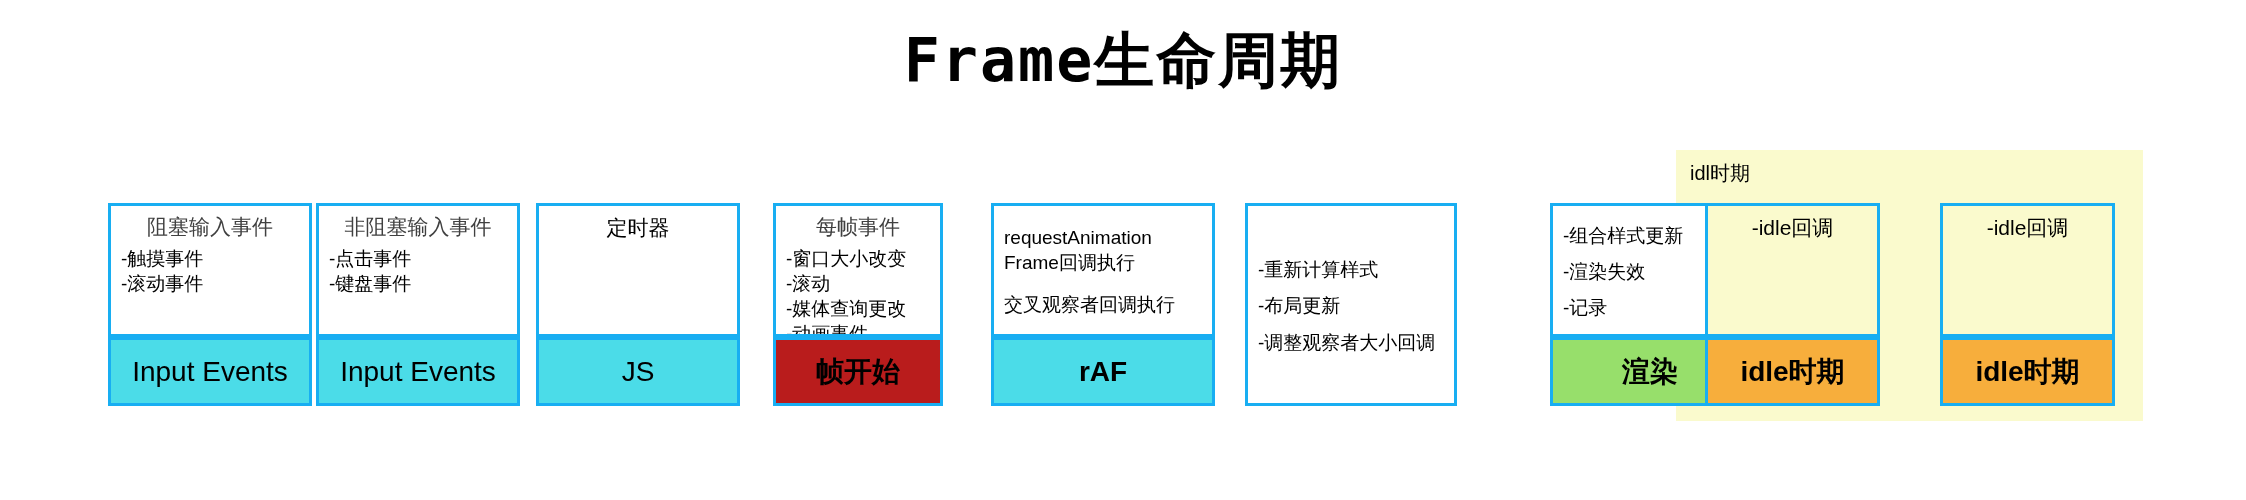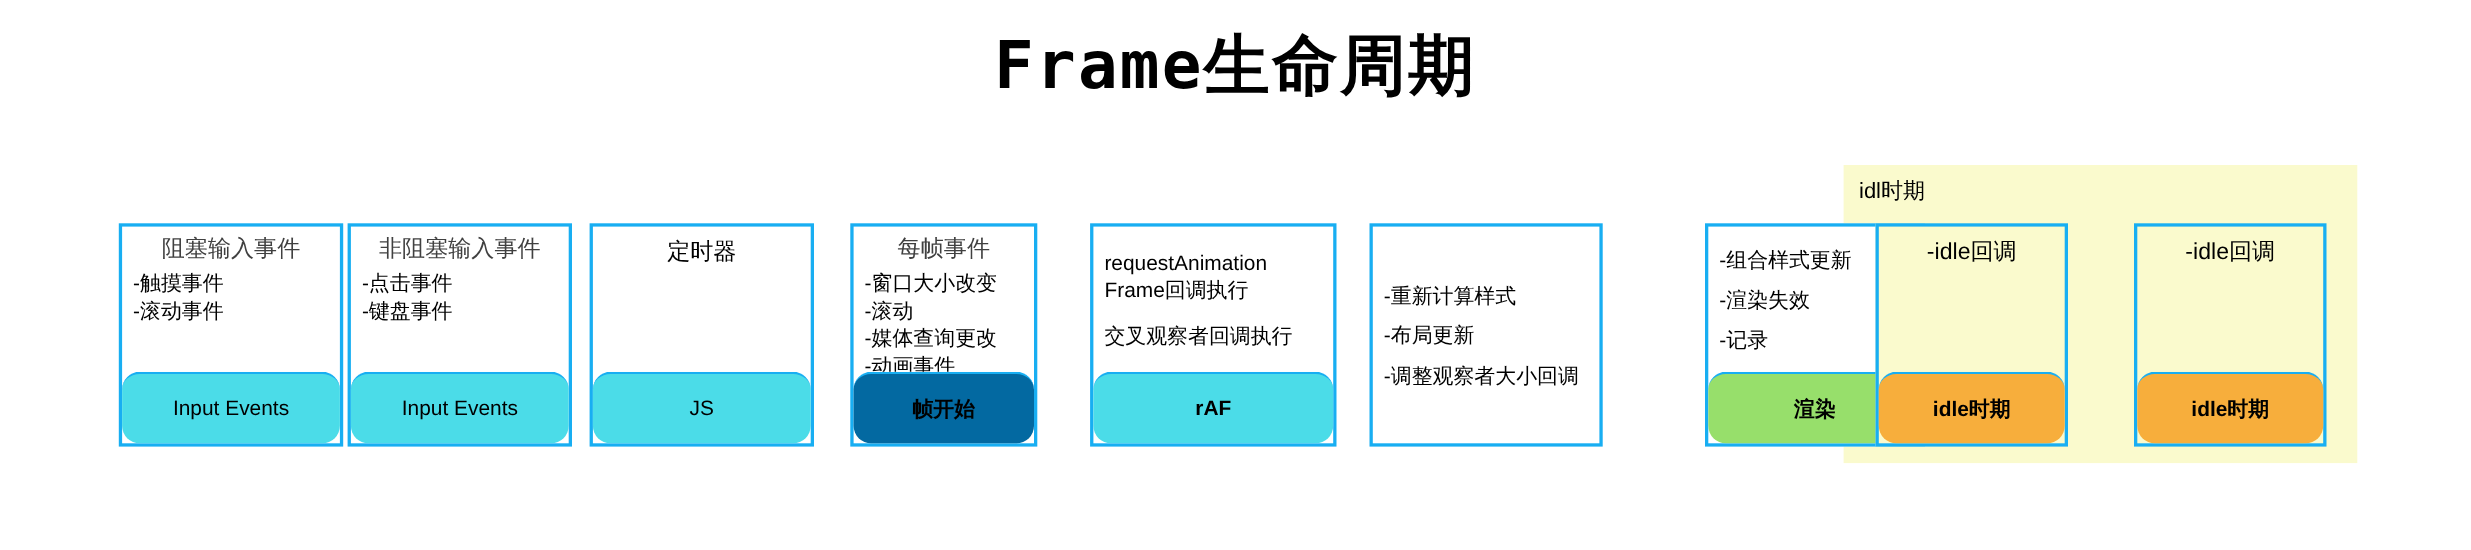--- a/index.html
+++ b/index.html
@@ -130,28 +130,27 @@
   .stage-single {
     font-size: 21px;
     color: #000000;
     text-align: center;
     white-space: nowrap;
   }
 
   .stage-footer {
     flex: 0 0 auto;
     height: 63px;
-    border-top: 2px solid #b91c1c;
+    border-top: 6px solid #b91c1c;
     display: flex;
     align-items: center;
     justify-content: center;
-    font-size: 19px;
-    color: #000000;
-    white-space: nowrap;
-    border-radius: 16px;
+    font-size: 28px;
+    color: #000000;
+    white-space: nowrap;
   }
   .stage-footer.weight-bold {
     font-weight: bold;
   }
 </style>
 </head>
 <body>
 
 <div id="diagram-title">Frame生命周期</div>
 
@@ -189,21 +188,21 @@
     <div class="stage-box" style="left: 773px; width: 170px; border-color: rgb(24, 174, 242); background: rgb(255, 255, 255);">
       <div class="stage-body">
         <div class="stage-title">每帧事件</div>
         <ul class="stage-items">
           <li>-窗口大小改变</li>
           <li>-滚动</li>
           <li>-媒体查询更改</li>
           <li>-动画事件</li>
         </ul>
       </div>
-      <div class="stage-footer weight-bold" style="background: #0369a1; border-top-color: rgb(24, 174, 242);">帧开始</div>
+      <div class="stage-footer weight-bold" style="background: #b91c1c; border-top-color: rgb(24, 174, 242);">帧开始</div>
     </div>
     <div class="stage-box" style="left: 991px; width: 224px; border-color: rgb(24, 174, 242); background: rgb(255, 255, 255);">
       <div class="stage-body centered-mid">
         <div class="stage-para">requestAnimation
 Frame回调执行</div>
         <div class="stage-para">交叉观察者回调执行</div>
       </div>
       <div class="stage-footer weight-bold" style="background: rgb(75, 220, 232); border-top-color: rgb(24, 174, 242);">rAF</div>
     </div>
     <div class="stage-box" style="left: 1229px; width: 212px; border-color: rgb(24, 174, 242); background: rgb(255, 255, 255); margin-left: 16px;">

